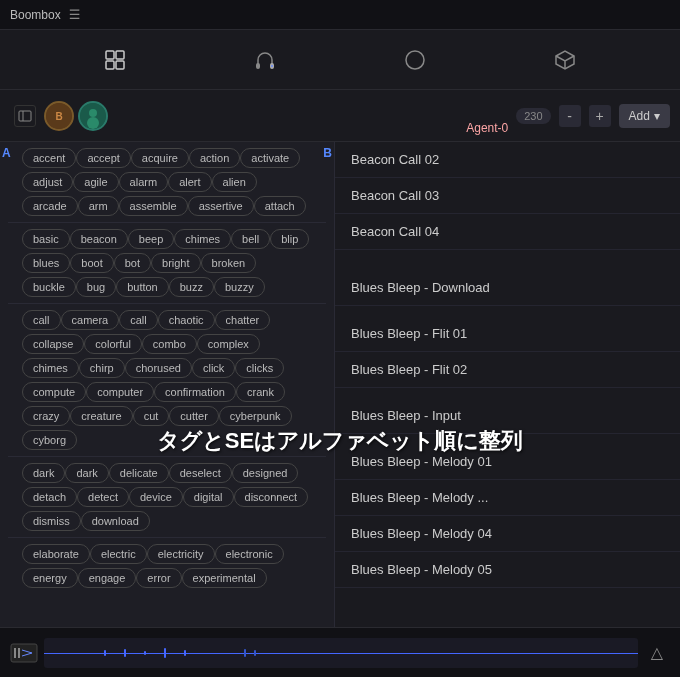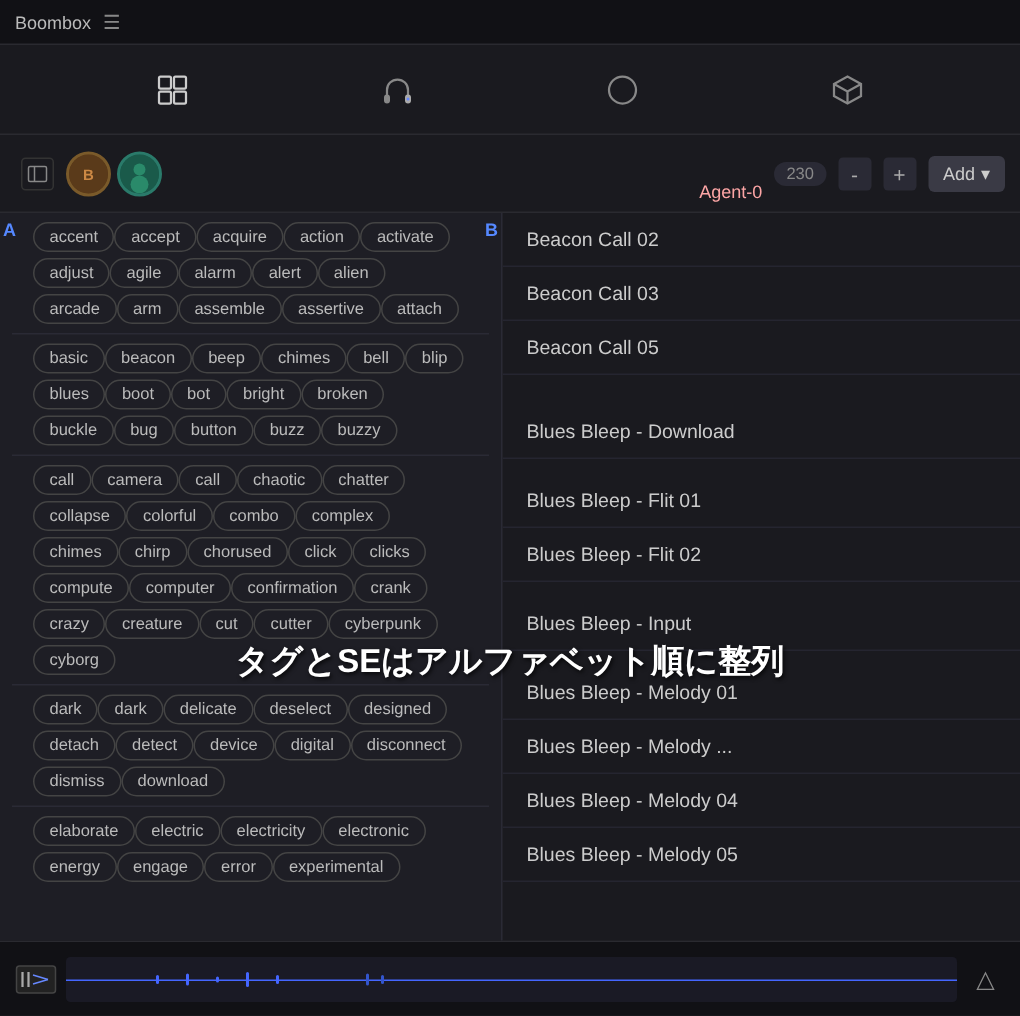--- a/index.html
+++ b/index.html
@@ -495,21 +495,21 @@
           <span class="tag">engage</span>
           <span class="tag">error</span>
           <span class="tag">experimental</span>
         </div>
       </div>
     </div>
 
     <div class="sounds-panel">
       <div class="sound-item">Beacon Call 02</div>
       <div class="sound-item">Beacon Call 03</div>
-      <div class="sound-item">Beacon Call 05</div>
+      <div class="sound-item">Beacon Call 04</div>
       <div style="height:10px;"></div>
       <div style="height:10px;"></div>
       <div class="sound-item">Blues Bleep - Download</div>
       <div style="height:10px;"></div>
       <div class="sound-item">Blues Bleep - Flit 01</div>
       <div class="sound-item">Blues Bleep - Flit 02</div>
       <div style="height:10px;"></div>
       <div class="sound-item">Blues Bleep - Input</div>
       <div style="height:10px;"></div>
       <div class="sound-item">Blues Bleep - Melody 01</div>

